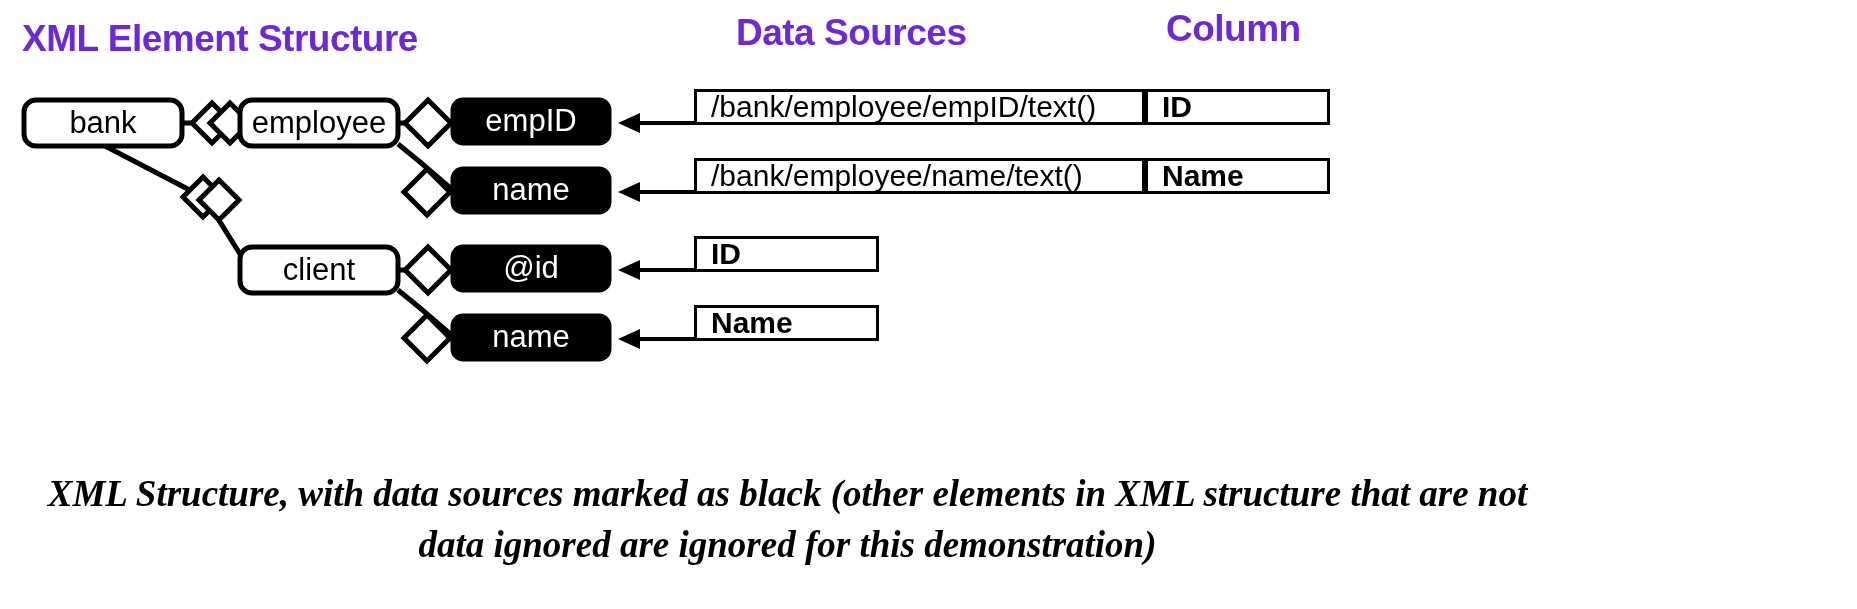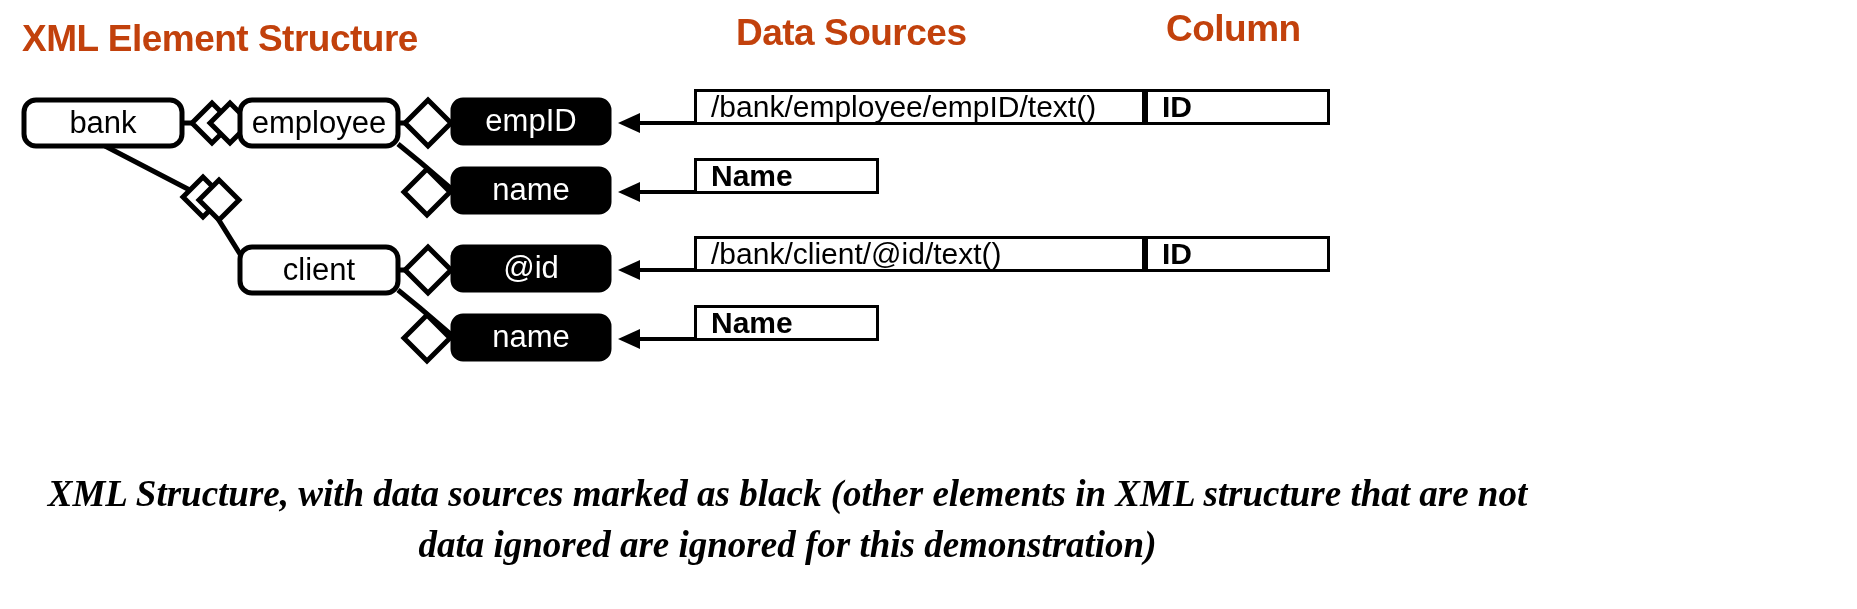--- a/index.html
+++ b/index.html
@@ -17,21 +17,21 @@
     overflow: hidden;
   }
 
   
   .col-header {
     position: absolute;
     font-family: "Liberation Sans", sans-serif;
     font-weight: bold;
     font-size: 37px;
     letter-spacing: -0.5px;
-    color: #c2410c;
+    color: #6d28d9;
     white-space: nowrap;
   }
   #hdr-structure { left: 22px;   top: 18px; }
   #hdr-sources   { left: 736px;  top: 12px; }
   #hdr-column    { left: 1166px; top: 8px; text-align: right;  }
 
   
   #tree-svg {
     position: absolute;
     left: 0;
@@ -240,29 +240,29 @@
   <div class="src-row" style="top:0px;">
     <div class="src-cell-path">
       <span class="src-text">/bank/employee/empID/text()</span>
     </div>
     <div class="src-cell-col">
       <span class="src-text">ID</span>
     </div>
   </div>
 
   <div class="src-row" style="top:69px;">
+    <div class="src-cell-path">
+      <span class="src-text">/bank/employee/name/text()</span>
+    </div>
     <div class="src-cell-col">
       <span class="src-text">Name</span>
     </div>
   </div>
 
   <div class="src-row" style="top:147px;">
-    <div class="src-cell-path">
-      <span class="src-text">/bank/client/@id/text()</span>
-    </div>
     <div class="src-cell-col">
       <span class="src-text">ID</span>
     </div>
   </div>
 
   <div class="src-row" style="top:216px;">
     <div class="src-cell-col">
       <span class="src-text">Name</span>
     </div>
   </div>

